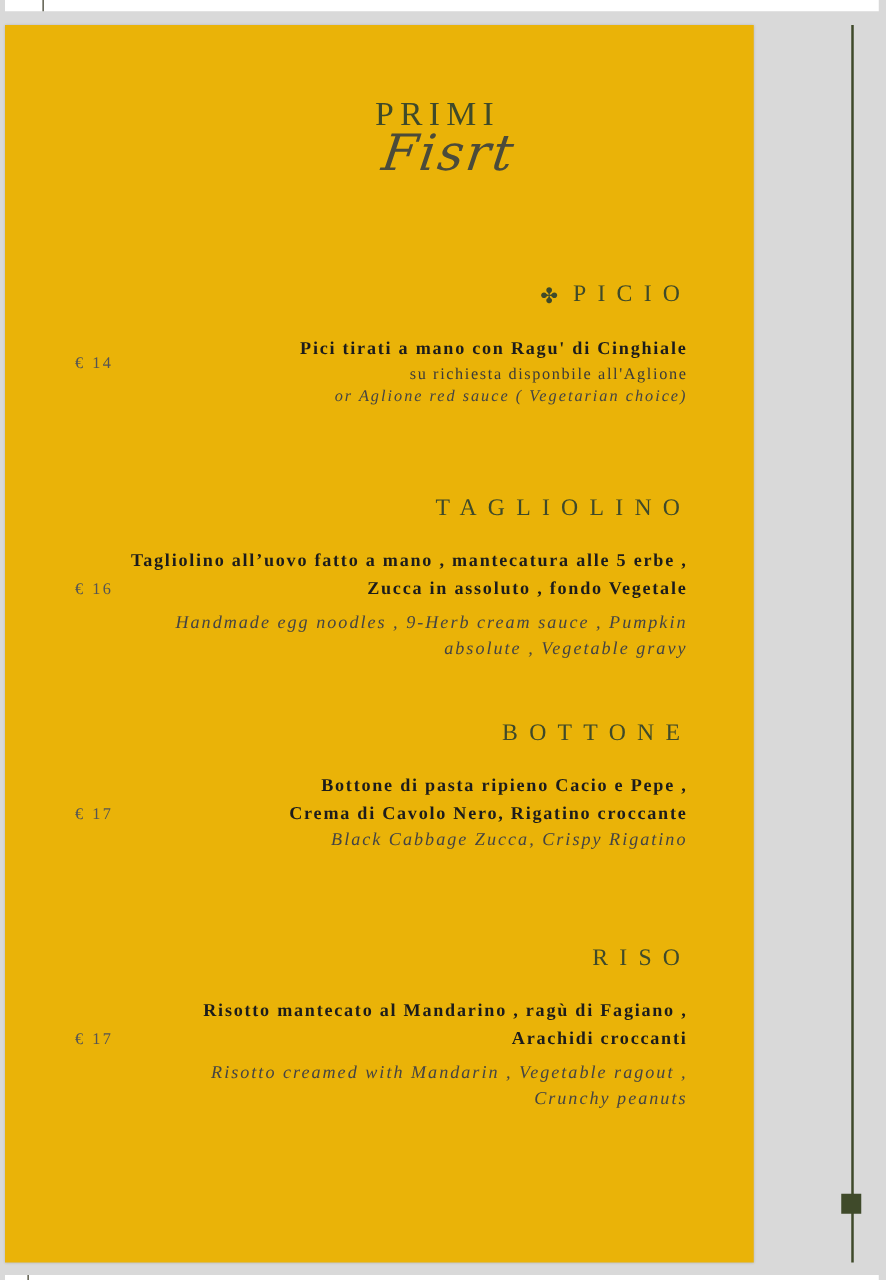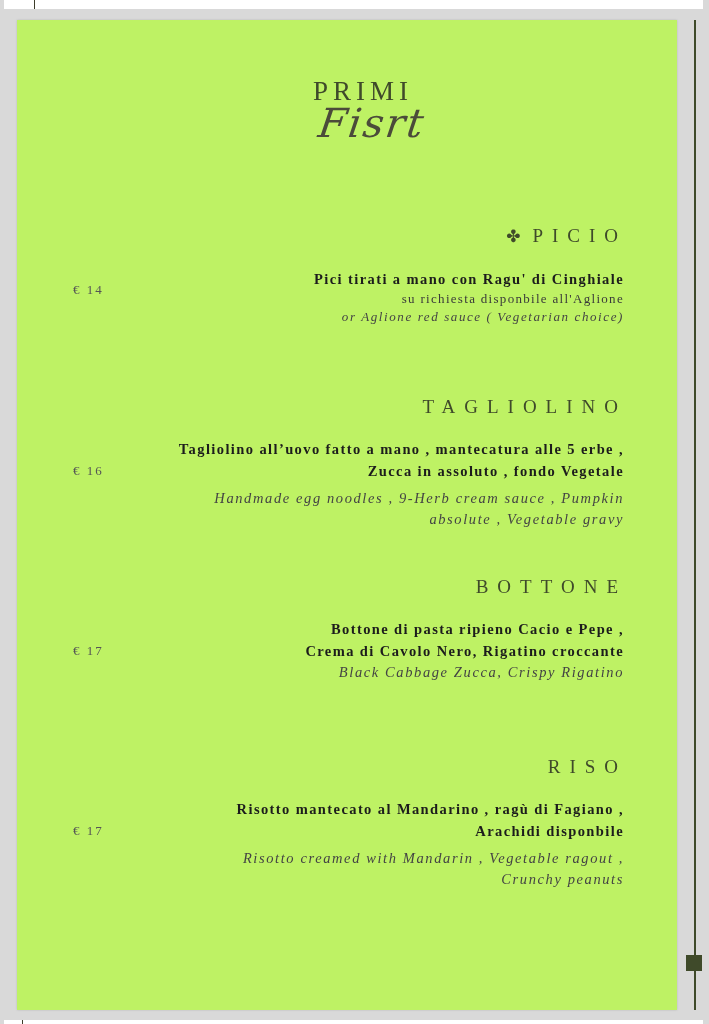--- a/index.html
+++ b/index.html
@@ -15,22 +15,22 @@
     .page-prev .vline {
       position: absolute; left: 30px; top: 0; width: 1px; height: 9px; background: #3d3d2a;
     }
     .page-next {
       position: absolute; left: 4px; top: 1020px; width: 699px; height: 4px; background: #ffffff;
     }
     .page-next .vline {
       position: absolute; left: 18px; top: 0; width: 1px; height: 4px; background: #3d3d2a;
     }
     .page {
-      position: absolute; left: 17px; top: 20px; width: 660px; height: 990px;
-      background: #bef264;
+      position: absolute; left: 4px; top: 20px; width: 599px; height: 990px;
+      background: #eab308;
       box-shadow: 0 0 2px rgba(0,0,0,0.15);
     }
     .rule {
       position: absolute; left: 677px; top: 0; width: 2px; height: 990px; background: #3f4a2a;
     }
     .rule-square {
       position: absolute; left: 669px; top: 935px; width: 16px; height: 16px; background: #3f4a2a;
     }
     .title-primi {
       position: absolute; left: 296px; top: 56px;
@@ -115,21 +115,21 @@
     <div class="it">Crema di Cavolo Nero, Rigatino croccante</div>
     <div class="en" style="margin-top:0">Black Cabbage Zucca, Crispy Rigatino</div>
   </div>
 
   <div class="section-head" style="top:736px;">
     <span>RISO</span>
   </div>
   <div class="price" style="top:803px;">€ 17</div>
   <div class="dish" style="top:778px;">
     <div class="it">Risotto mantecato al Mandarino , ragù di Fagiano ,</div>
-    <div class="it">Arachidi disponbile</div>
+    <div class="it">Arachidi croccanti</div>
     <div class="en">Risotto creamed with Mandarin , Vegetable ragout ,</div>
     <div class="en" style="margin-top:0">Crunchy peanuts</div>
   </div>
 </div>
 
 <div class="page-next">
   <div class="vline"></div>
 </div>
 
 </body></html>

